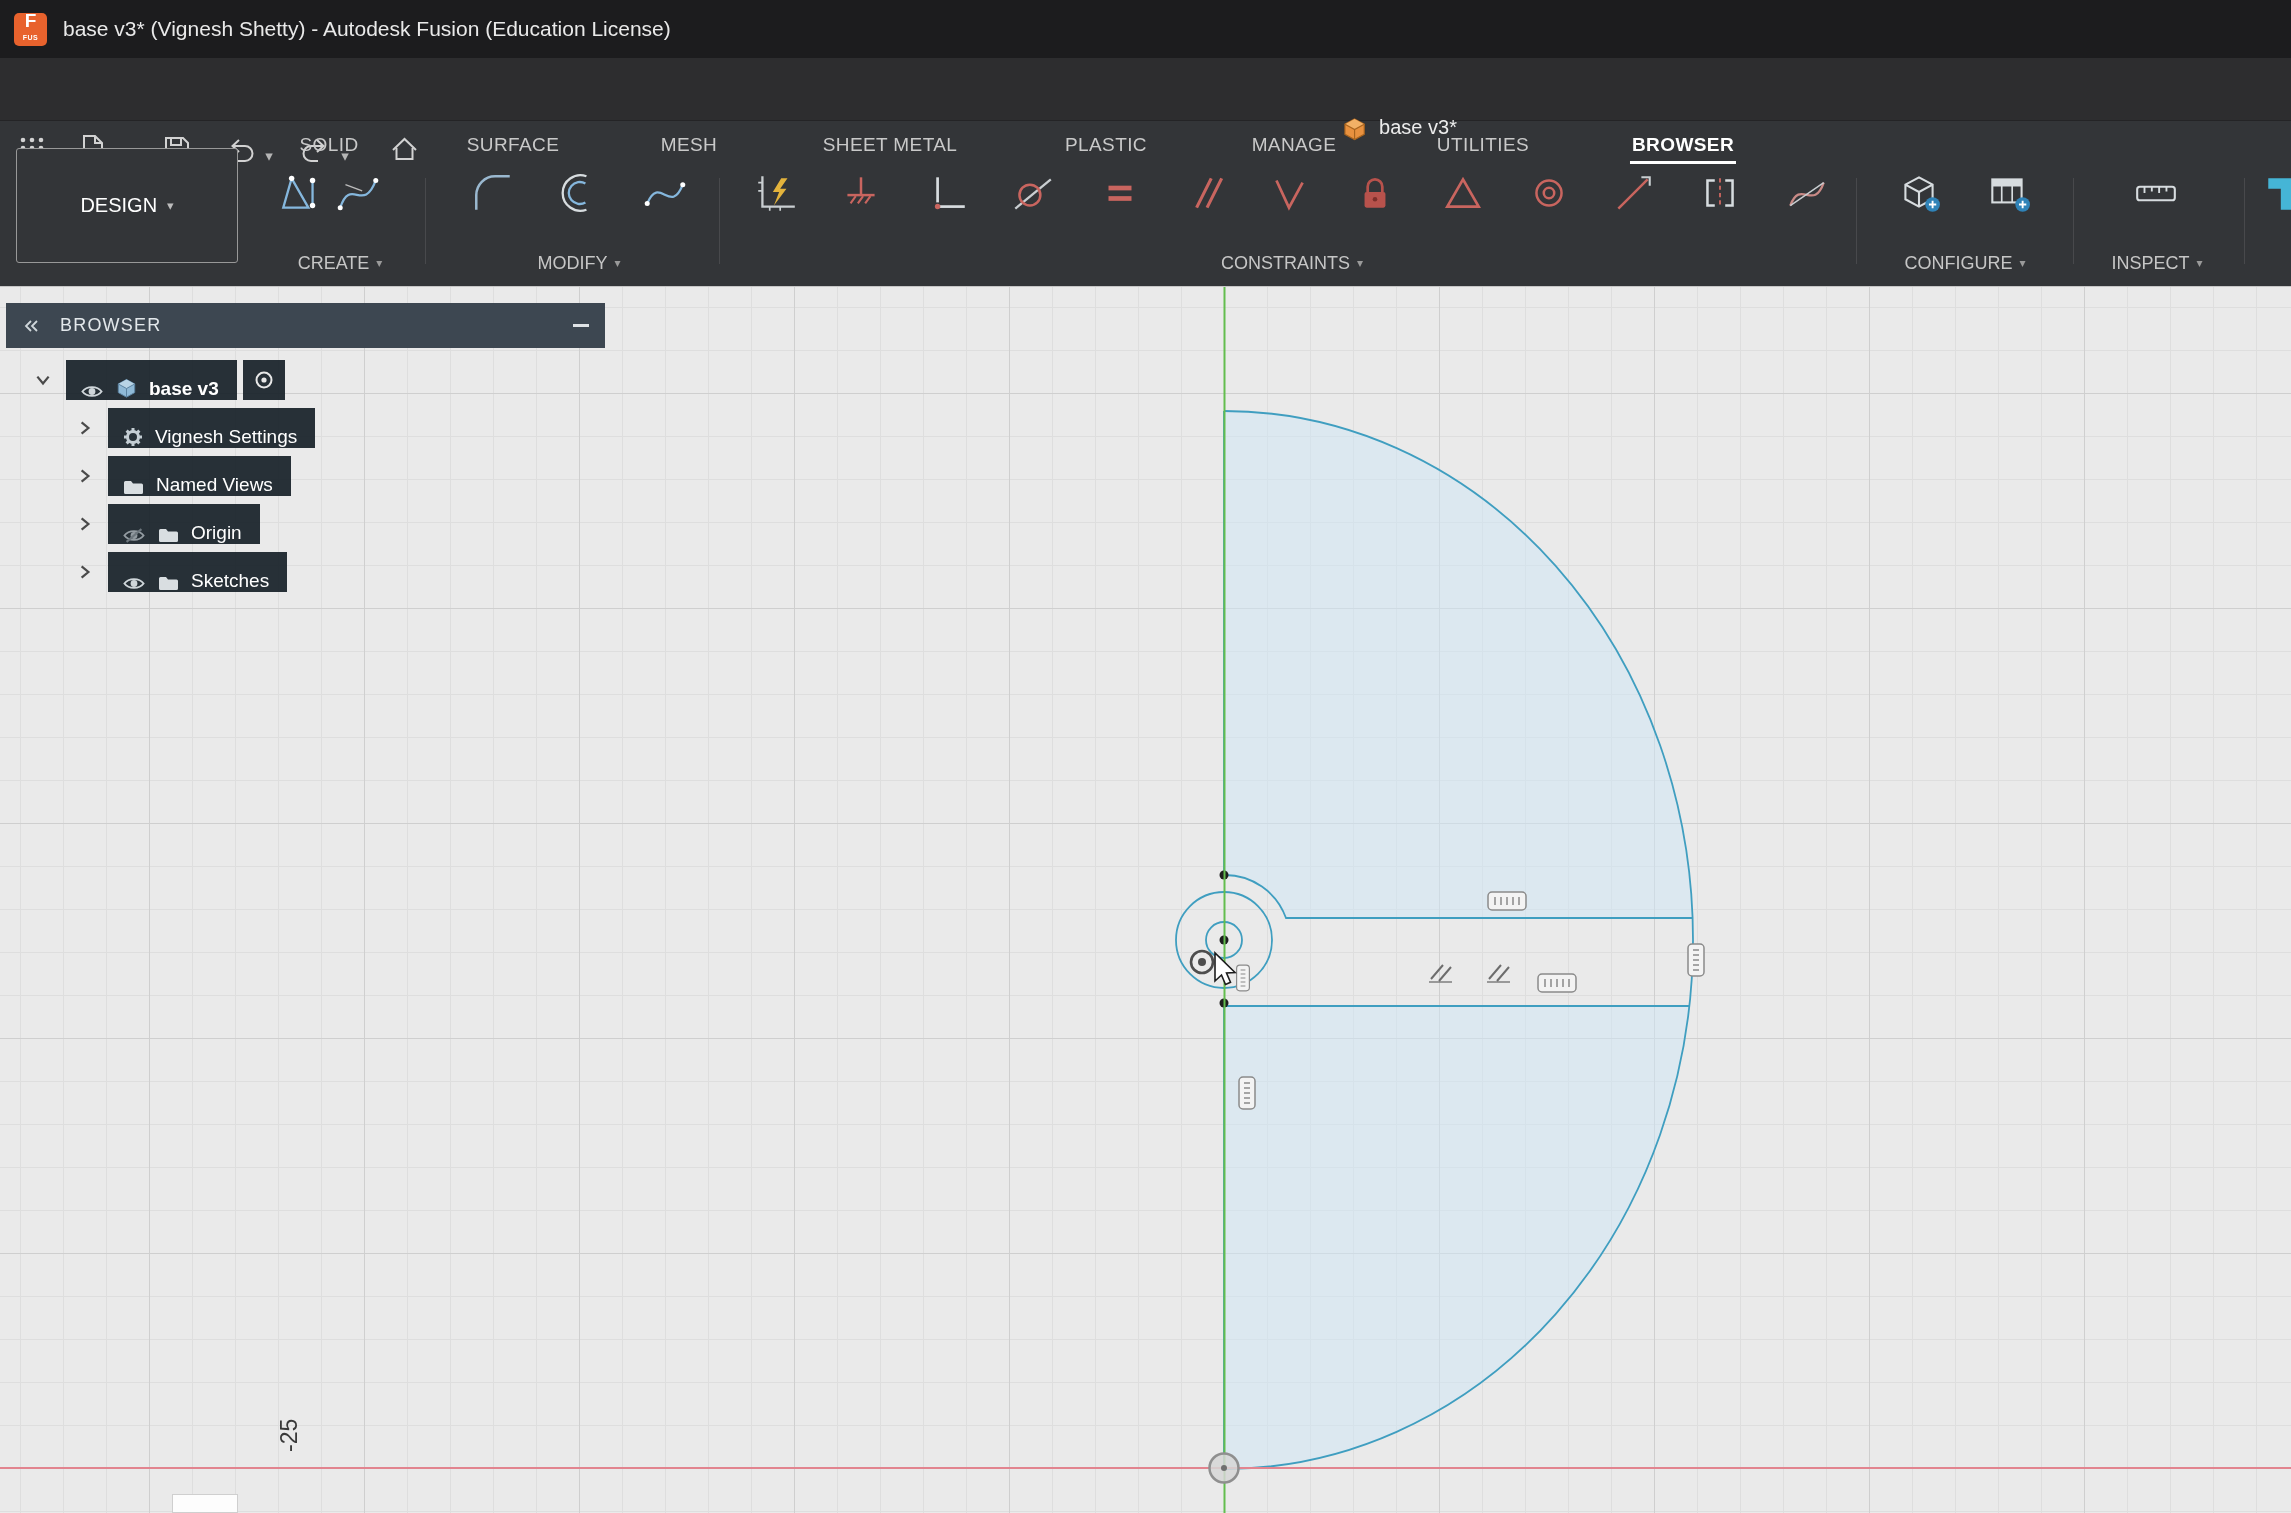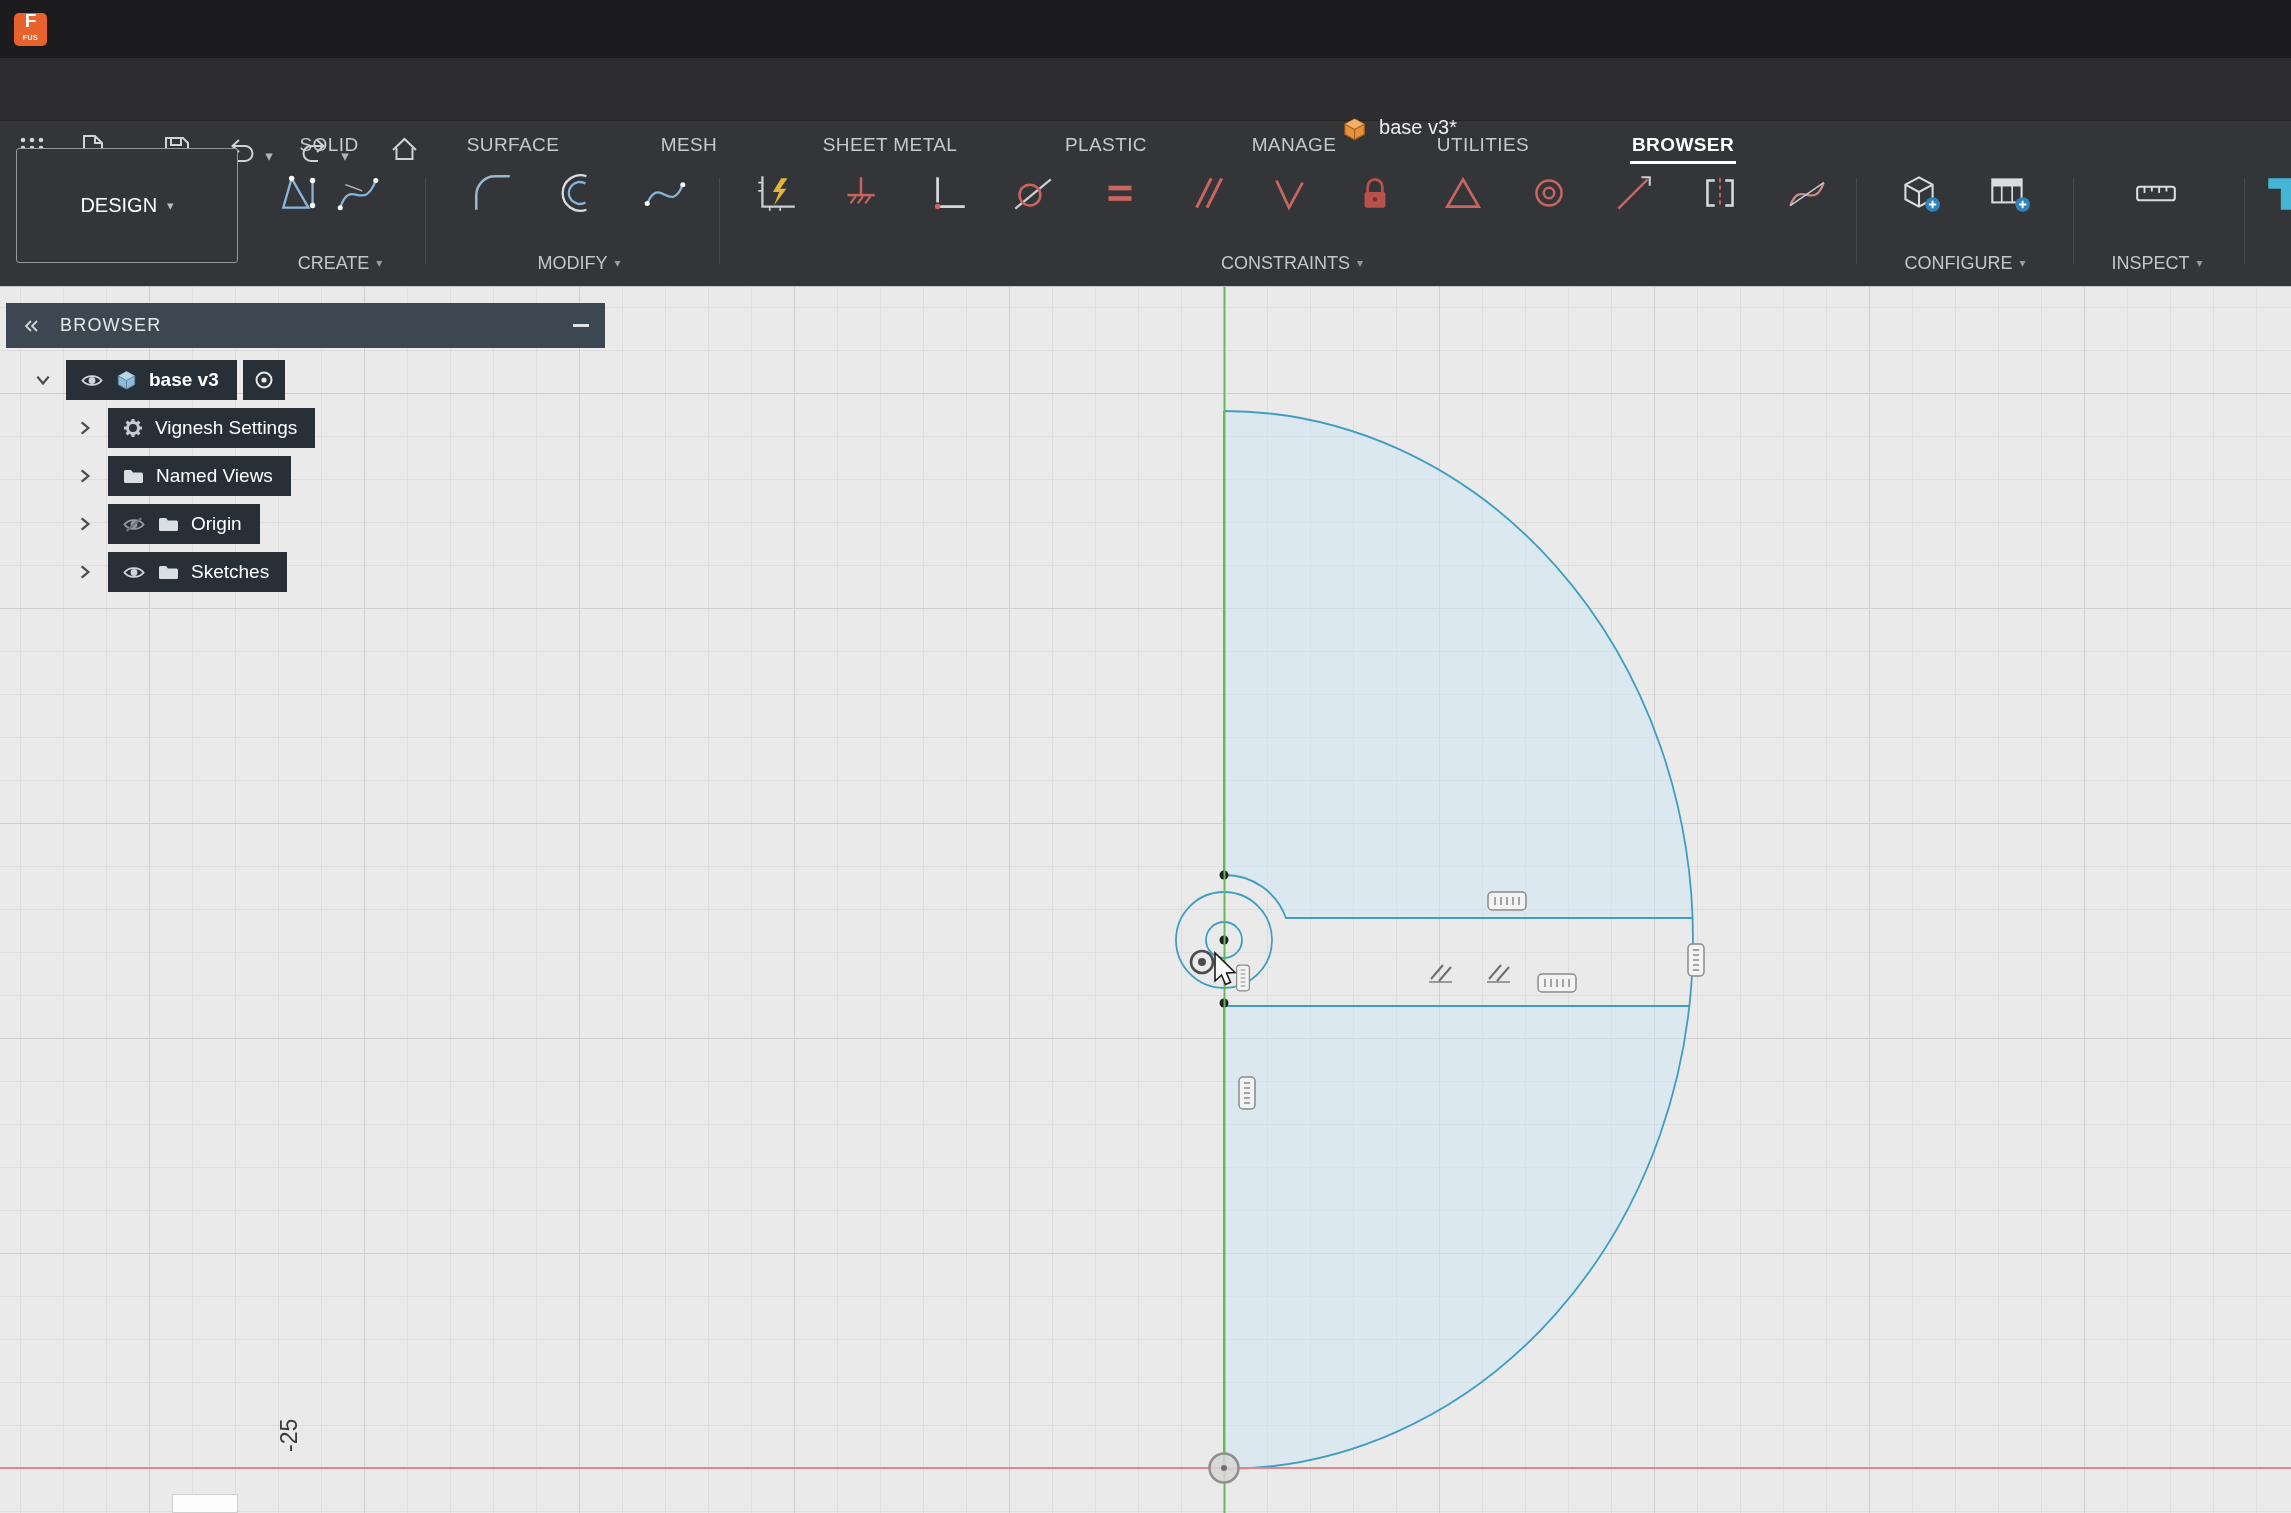--- a/index.html
+++ b/index.html
@@ -44,35 +44,36 @@
     background-position:149px 0,0 106px,20px 0,0 20px;
     z-index:1}
   .canvas svg.scene{position:absolute;left:0;top:0;width:2291px;height:1226px}
 
   
   .browser-header{position:absolute;left:6px;top:303px;width:599px;height:45px;background:#3d4751;display:flex;align-items:center;padding:6px 16px;gap:20px;z-index:30}
   .browser-header .btitle{color:#e3e8eb;font-size:18px;letter-spacing:1.2px;flex:1}
   .minus-bar{width:16px;height:3px;background:#dfe3e6}
   .brow{position:absolute;display:flex;align-items:center;z-index:30}
   .brow .rowchev{width:18px;height:18px;margin-right:14px}
-  .pill{height:40px;background:rgba(27,36,44,.94);display:flex;align-items:center;gap:11px;padding:0 14px;color:#fff;font-size:19px;white-space:nowrap}
+  .pill{height:40px;background:rgba(27,36,44,.94);display:flex;align-items:flex-end;gap:11px;padding:0 14px;color:#fff;font-size:19px;white-space:nowrap}
   .pill .lbl{padding-right:4px}
   .pill.bold .lbl{font-weight:bold}
   .sqbox{width:42px;height:40px;background:rgba(27,36,44,.94);display:flex;align-items:center;justify-content:center;margin-left:6px}
 
   .bottom-chip{position:absolute;left:172px;top:1494px;width:66px;height:19px;background:#fdfdfd;border:1px solid #cfcfcf;z-index:5}
 </style>
 </head>
 <body>
 
 <div class="titlebar">
   <div class="logo">
     <span>F</span>
       <small>FUS</small>
   </div>
+  <div class="title-text">base v3* (Vignesh Shetty) - Autodesk Fusion (Education License)</div>
 </div>
 
 <div class="qat">
   <div class="qbtn" style="left:14px">
     <svg viewBox="0 0 34 34">
         <g fill="#d2d2d2">
           <circle cx="8" cy="9" r="2.3"></circle>
           <circle cx="17" cy="9" r="2.3"></circle>
           <circle cx="26" cy="9" r="2.3"></circle>
           <circle cx="8" cy="17" r="2.3"></circle>

